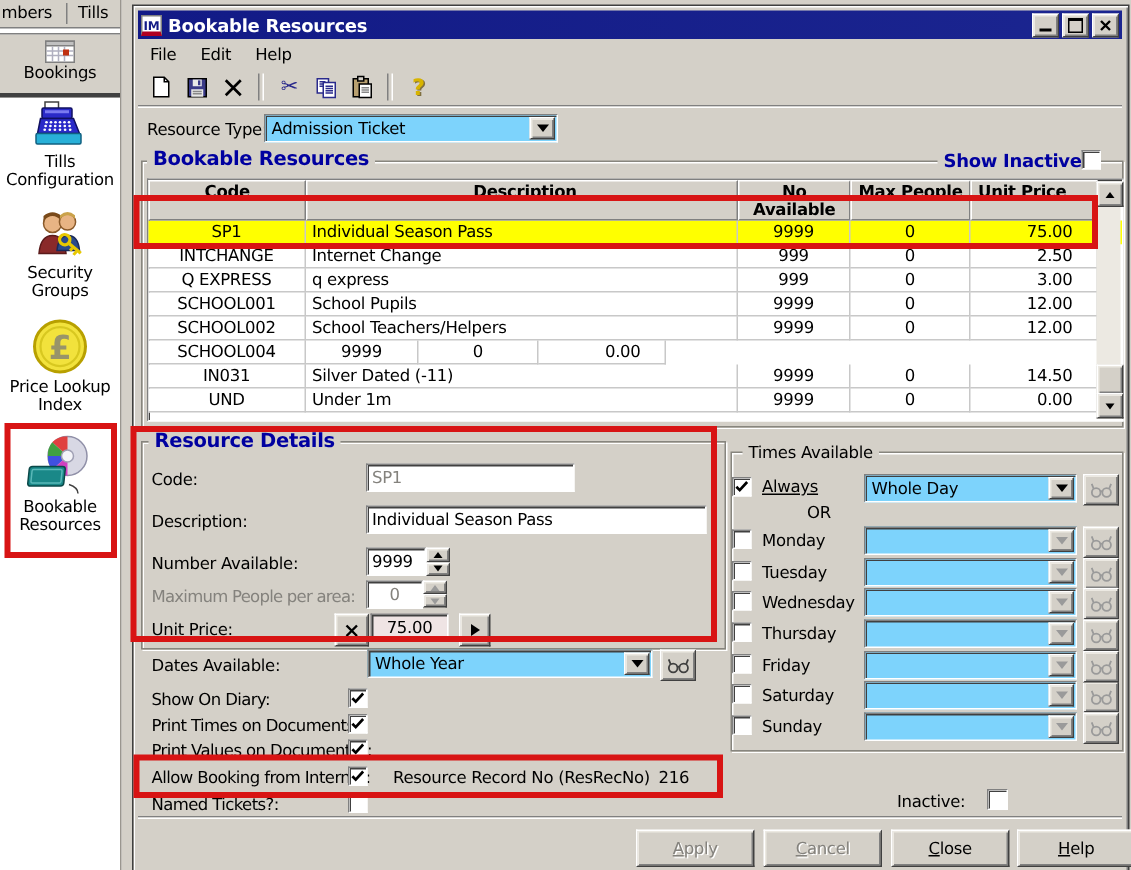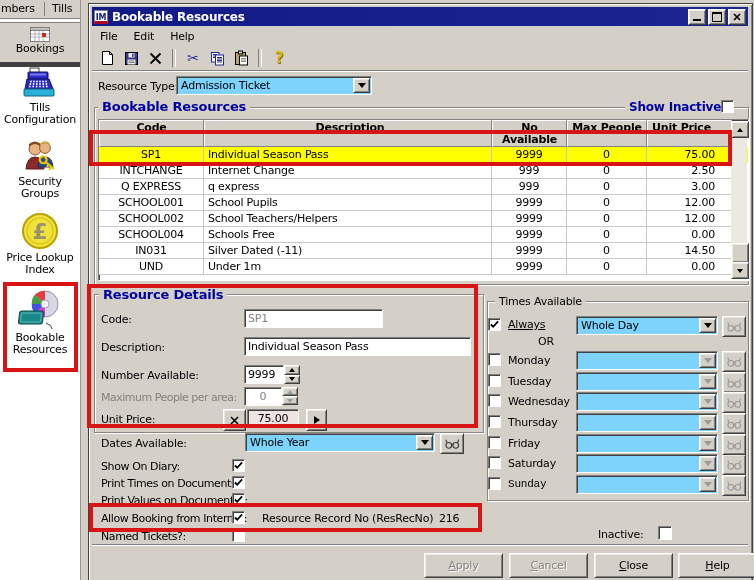--- a/index.html
+++ b/index.html
@@ -4,21 +4,21 @@
 <style>
   html,body{margin:0;padding:0;}
   body{font-family:"DejaVu Sans",sans-serif;font-size:11px;color:#000;background:#808080;}
   #screen{position:relative;width:754px;height:580px;background:#d4d0c8;overflow:hidden;letter-spacing:-0.2px;}
   .abs{position:absolute;}
   
   .raised{background:#d4d0c8;border:1px solid;border-color:#ffffff #404040 #404040 #ffffff;box-shadow:inset 1px 1px 0 #ece9e2,inset -1px -1px 0 #808080;}
   .groove-h{border-top:1px solid #808080;border-bottom:1px solid #ffffff;height:0;}
   
   .side{position:absolute;left:0;top:0;width:80px;height:580px;background:#ffffff;border-right:1px solid #9a968f;}
-  .side-top{position:absolute;left:0;top:0;width:80px;height:62px;background:#d4d0c8;border-bottom:5px solid #404040;box-shadow:0 1px 0 #fff;}
+  .side-top{position:absolute;left:0;top:0;width:80px;height:62px;background:#d4d0c8;border-bottom:3px solid #404040;box-shadow:0 1px 0 #fff;}
   .tabline{position:absolute;left:0;top:18px;width:80px;height:3px;border-top:1px solid #808080;border-bottom:1px solid #808080;background:#fff;}
   .side-item{position:absolute;left:1px;width:78px;text-align:center;cursor:default;}
   .side-item .lbl2{display:block;line-height:12px;}
   .icon-box{display:flex;justify-content:center;align-items:center;}
   
   .win{position:absolute;left:88px;top:3px;width:663px;height:577px;background:#d4d0c8;border:1px solid #404040;box-shadow:inset 1px 1px 0 #ffffff,inset -1px -1px 0 #808080;}
   .titlebar{position:absolute;left:3px;top:3px;width:656px;height:19px;background:linear-gradient(90deg,#121a86,#1b2590);display:flex;align-items:center;color:#fff;font-weight:bold;font-size:12px;padding-left:2px;box-sizing:border-box;}
   .title-ico{width:14px;height:14px;background:#fff;border:1px solid #808080;color:#121a86;font-size:8px;font-weight:bold;text-align:center;line-height:13px;margin-right:4px;border-bottom:3px solid #b00020;box-sizing:border-box;}
   .winbtns{margin-left:auto;display:flex;gap:2px;padding-right:2px;}
   .winbtn{width:16px;height:14px;display:flex;align-items:center;justify-content:center;font-size:10px;line-height:10px;color:#000;}
@@ -305,21 +305,20 @@
           </div>
           <div class="trow">
             <div class="tcell c-code">SCHOOL002</div>
             <div class="tcell c-desc">School Teachers/Helpers</div>
             <div class="tcell c-no">9999</div>
             <div class="tcell c-max">0</div>
             <div class="tcell c-price">12.00</div>
           </div>
           <div class="trow">
             <div class="tcell c-code">SCHOOL004</div>
-            <div class="tcell c-desc">Schools Free</div>
             <div class="tcell c-no">9999</div>
             <div class="tcell c-max">0</div>
             <div class="tcell c-price">0.00</div>
           </div>
           <div class="trow">
             <div class="tcell c-code">IN031</div>
             <div class="tcell c-desc">Silver Dated (-11)</div>
             <div class="tcell c-no">9999</div>
             <div class="tcell c-max">0</div>
             <div class="tcell c-price">14.50</div>
@@ -586,21 +585,21 @@
               <circle cx="5" cy="9" r="3.1"></circle>
               <circle cx="12.5" cy="9" r="3.1"></circle>
               <path d="M7.8 8.4 a1.6 1.6 0 0 1 2 0"></path>
               <path d="M3.2 6.3 L1.8 2.8 M14.3 6.3 L15.7 2.8"></path>
             </g>
           </svg>
         </div>
       </div>
       <div class="dayrow" style="top: 471px;">
         <div class="cb" style="left: 0px; top: 2px;"></div>
-        <div style="position: absolute; left: 20px; top: 3px; white-space: nowrap; font-family: Liberation Mono, monospace;">Sunday</div>
+        <div style="position: absolute; left: 20px; top: 3px; white-space: nowrap;">Sunday</div>
         <div class="combo" style="left: 88px; top: 0px; width: 142px;">
           <div class="cbtn raised">
             <div class="tri-dn dis"></div>
           </div>
         </div>
         <div class="binobtn raised" style="left: 234px; top: 0px;">
           <svg width="17" height="13" viewBox="0 0 18 14">
             <g fill="none" stroke="#9a9a9a" stroke-width="1.3">
               <circle cx="5" cy="9" r="3.1"></circle>
               <circle cx="12.5" cy="9" r="3.1"></circle>

